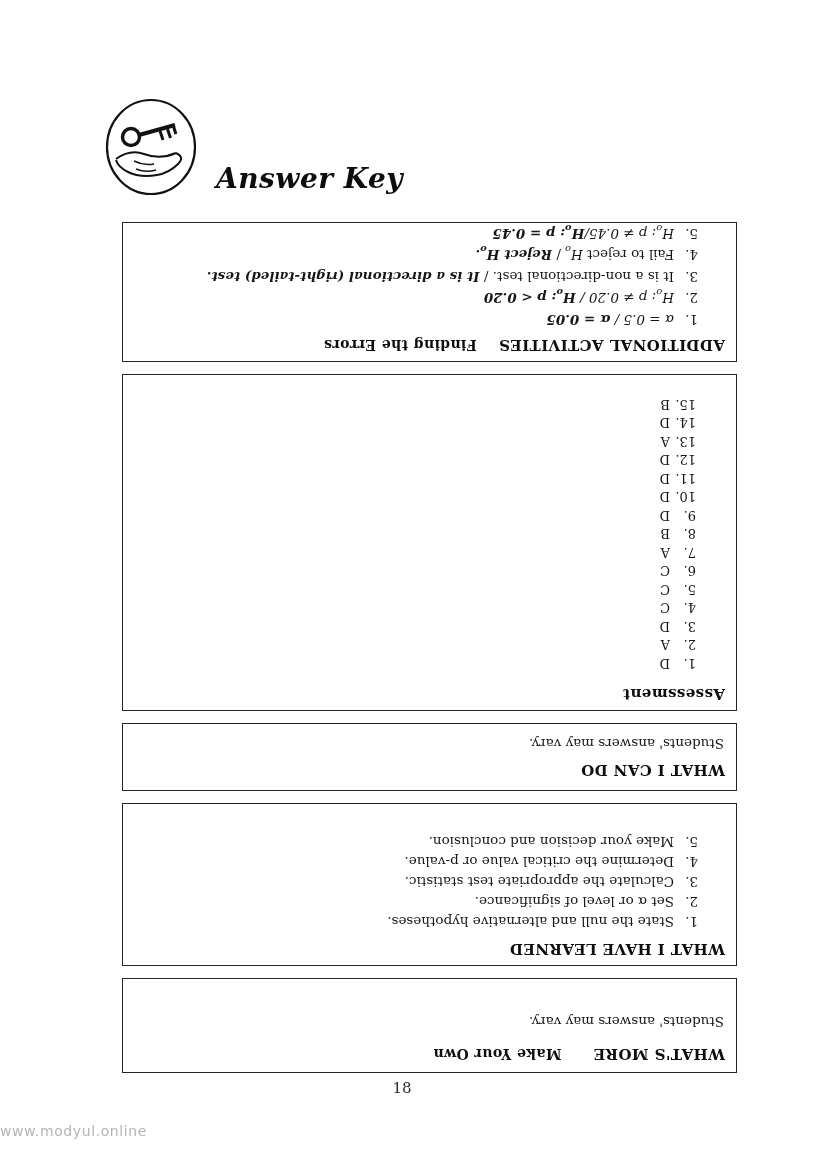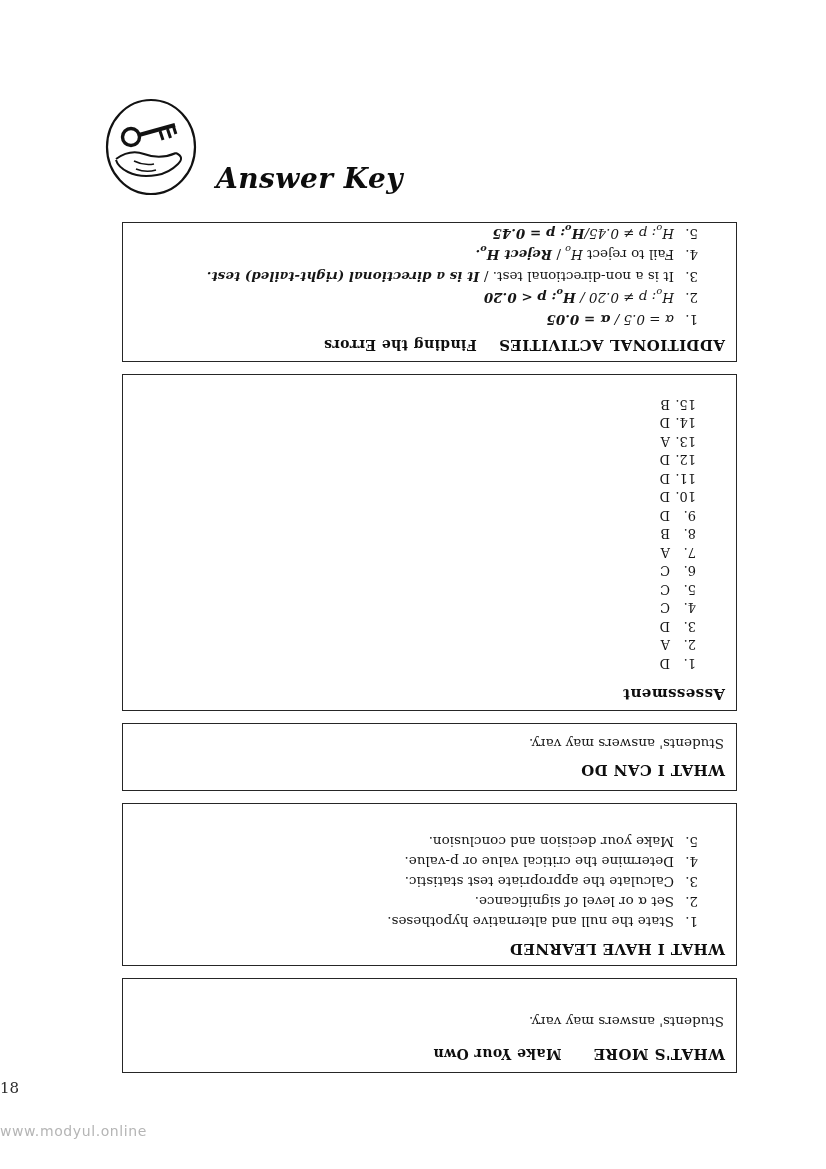--- a/index.html
+++ b/index.html
@@ -53,21 +53,21 @@
   .ln-items .li { line-height:20px; }
   .body-line { margin-top:9px; padding-left:4px; font-size:13.5px; line-height:16px; }
   .body-line.more { margin-top:15px; }
   #box-cando .flip { padding-top:12px; }
   #box-more .flip  { padding-top:10px; }
   .b { font-weight:bold; }
   .i { font-style:italic; }
   sub { font-size:0.72em; line-height:1; }
   .page-number {
     position:absolute; left:0; right:0; top:1079px;
-    text-align:left; font-size:15px; color:#2c2c2c;
+    text-align:center; font-size:15px; color:#2c2c2c;
     font-family:"DejaVu Serif", serif;
   }
   .watermark {
     position:absolute; left:0; right:0; top:1123px;
     text-align:left; font-size:14px; letter-spacing:0.6px;
     color:#b5b5b5; font-family:"DejaVu Sans", sans-serif;
   }
 </style>
 </head>
 <body>

